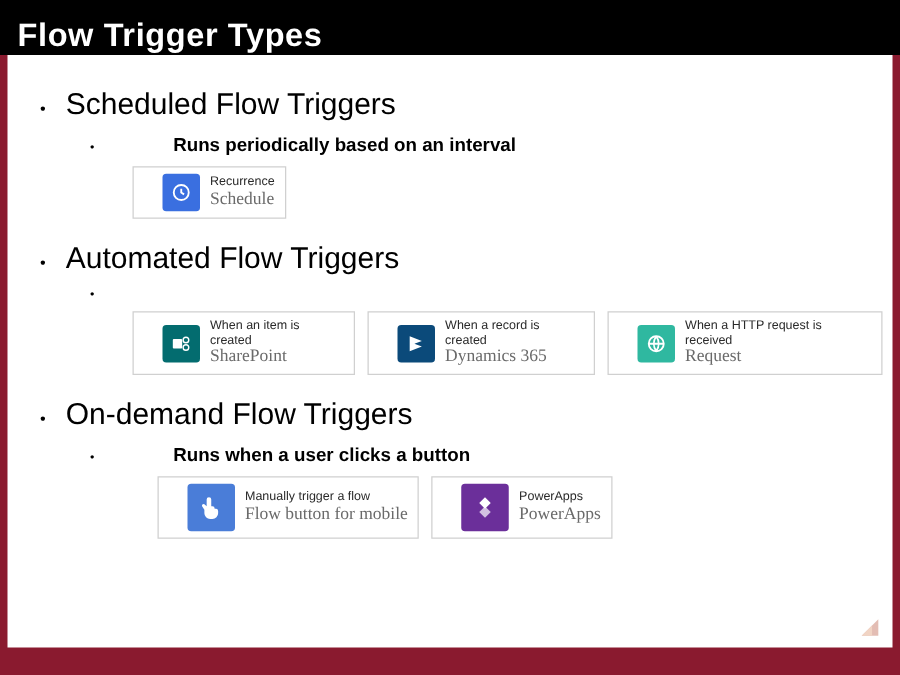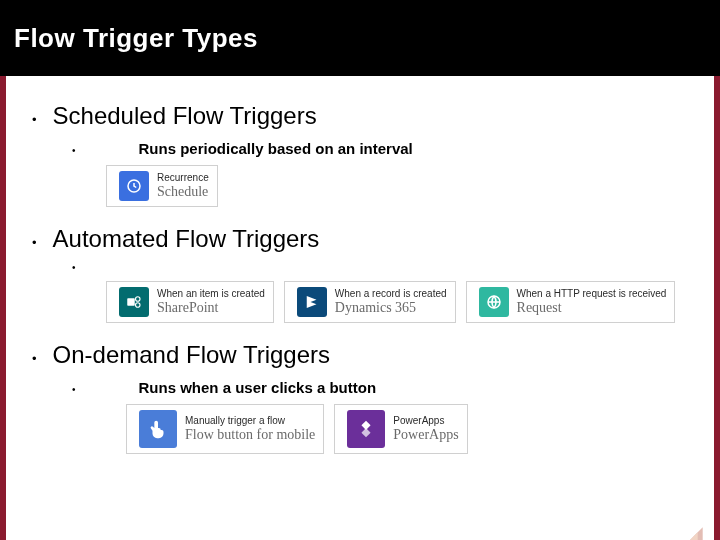--- a/index.html
+++ b/index.html
@@ -6,23 +6,23 @@
   body {
     width: 720px;
     height: 540px;
     background: #8a1a2f;
     font-family: Arial, Helvetica, sans-serif;
     overflow: hidden;
     position: relative;
   }
   .slide-header {
     background: #000;
-    height: 76px;
-    display: flex;
-    align-items: center;
+    height: 44px;
+    display: flex;
+    align-items: flex-end;
     padding: 0 14px;
   }
   .slide-title {
     color: #fff;
     font-size: 26px;
     font-weight: 900;
     letter-spacing: 0.5px;
     font-family: Arial Black, Arial, sans-serif;
   }
   .slide-body {
@@ -56,21 +56,21 @@
     display: flex;
     gap: 10px;
     padding-left: 92px;
     margin-top: 6px;
   }
   .card {
     border: 1px solid #d0d0d0;
     background: #fff;
     display: flex;
     align-items: center;
-    padding: 5px 8px 5px 12px;
+    padding: 5px 8px 5px 23px;
     gap: 8px;
     min-height: 38px;
   }
   .card-icon {
     width: 30px;
     height: 30px;
     border-radius: 3px;
     display: flex;
     align-items: center;
     justify-content: center;

